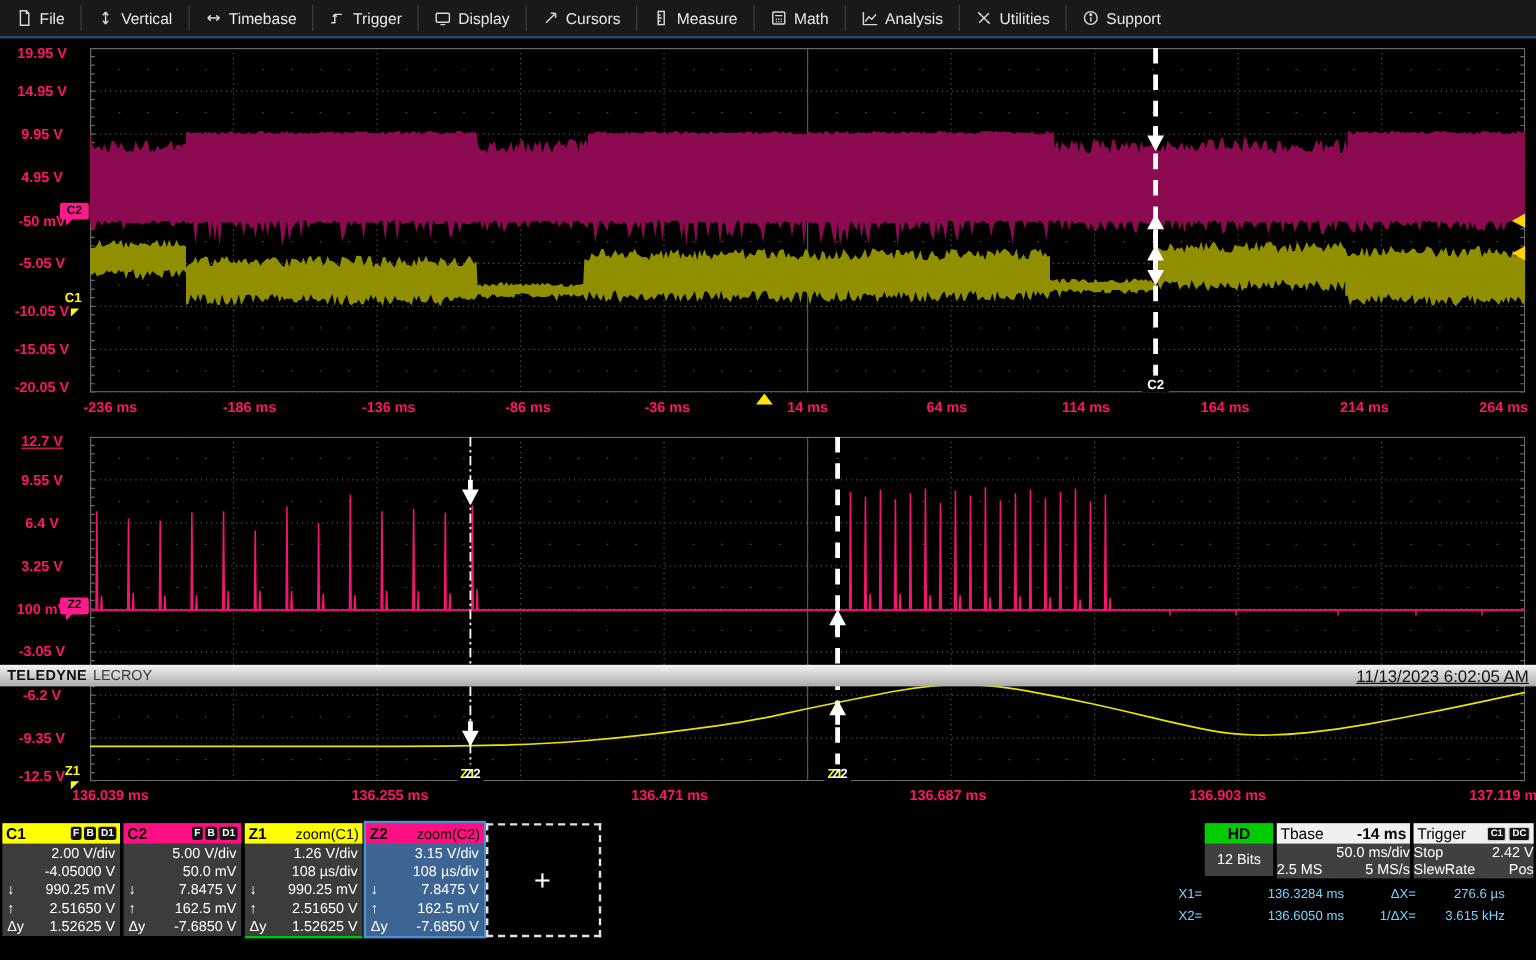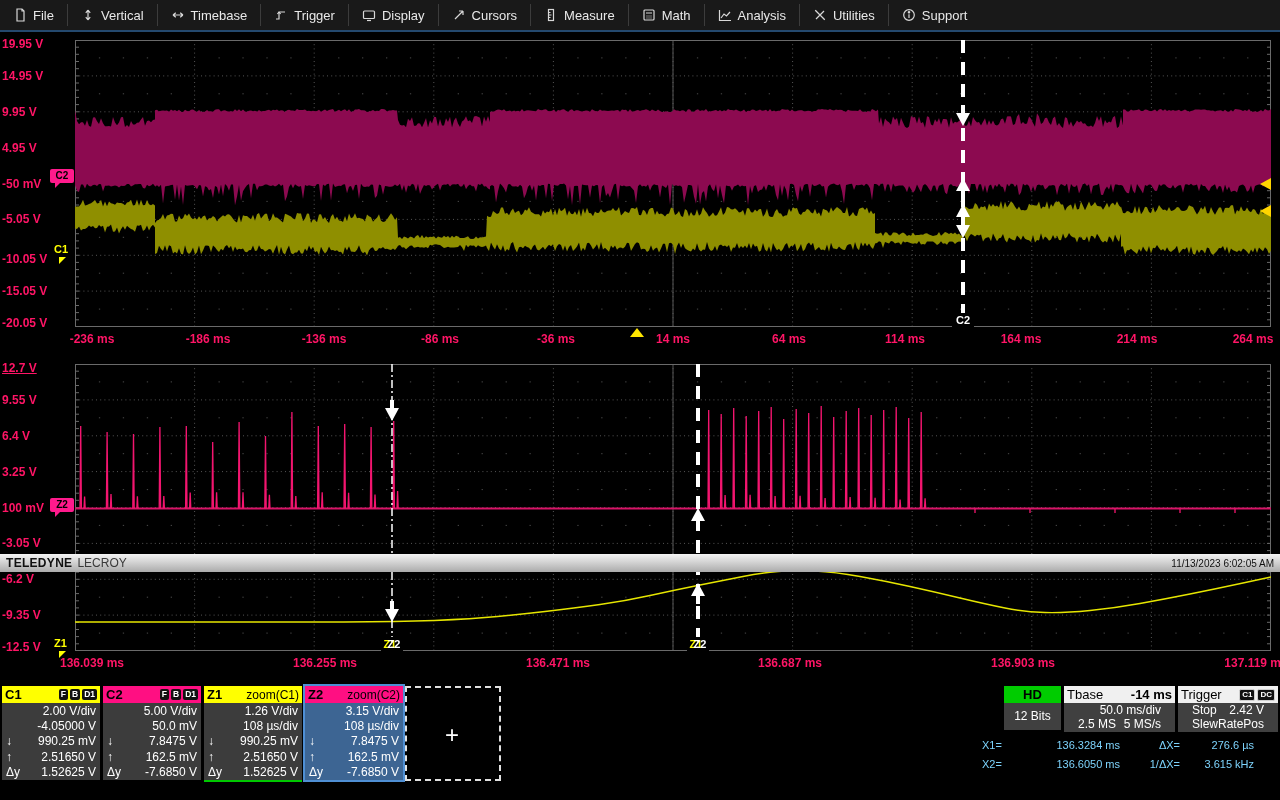--- a/index.html
+++ b/index.html
@@ -14,21 +14,21 @@
     color:#e8e8e8; font-size:13px; cursor:default; }
   .menu-item:not(:last-child) { border-right:1px solid #3c3c3c; }
   .micon { width:14px; height:14px; display:block; }
   .micon path, .micon rect, .micon circle { stroke:#d8d8d8; stroke-width:1.2; fill:none; }
 
   
   .gsvg { position:absolute; background:#000; }
   #top-svg { left:75px; top:40px; }
   #bot-svg { left:75px; top:364px; }
   .axis-label { position:absolute; color:#ff1566; font-size:12px; font-weight:bold; white-space:nowrap; }
-  .ylab { width:66px; text-align:left; }
+  .ylab { width:66px; text-align:center; }
   .xlab { width:96px; text-align:center; }
 
   
   .mk-box { position:absolute; width:24px; height:14px; border-radius:2px;
     font-size:10px; font-weight:bold; color:#000; text-align:center; line-height:14px; }
   .mk-text { position:absolute; font-size:11px; font-weight:bold; }
   .tri { position:absolute; width:0; height:0; }
   #trigger-marker { left:630px; top:328px; border-left:7px solid transparent;
     border-right:7px solid transparent; border-bottom:9px solid #ffe600; }
   .edge-marker { left:1260px; border-top:6px solid transparent;
@@ -53,21 +53,21 @@
   .chbox.selected { outline:2px solid #4f8fd4; background:#3d6593; }
   .chbox .underline { position:absolute; left:0; bottom:-2px; width:100%; height:2px; background:#00c800; }
   #add-trace { position:absolute; left:405px; top:686px; width:96px; height:95px;
     border:2px dashed #e0e0e0; background:#000; color:#fff; }
   #add-trace .plus { position:absolute; left:38px; top:33px; font-size:24px; font-weight:300; }
 
   
   .info-box { position:absolute; top:686px; background:#404040; }
   .info-header { height:17px; background:#f0f0f0; color:#000; font-size:13px;
     display:flex; align-items:center; justify-content:space-between; padding:0 3px; }
-  .info-body { color:#fff; font-size:12px; padding:1px 14px; }
+  .info-body { color:#fff; font-size:12px; padding:1px 0; }
   .irow { display:flex; justify-content:space-between; line-height:13.5px; }
   #hd-box { left:1004px; width:57px; }
   #hd-box .hd-head { height:17px; background:#00cc00; color:#000; font-weight:bold;
     font-size:13px; text-align:center; line-height:17px; }
   #hd-box .hd-body { height:27px; color:#fff; font-size:12px; text-align:center; line-height:27px; }
   #tbase-box { left:1064px; width:111px; }
   #trig-box  { left:1178px; width:100px; }
   .tbadge { background:#111; border:1px solid #cfcfcf; color:#fff; font-size:8px;
     font-weight:bold; padding:0 2px; border-radius:2px; line-height:10px; }
 
@@ -76,21 +76,21 @@
   .ro-l1 { width:36px; } .ro-v1 { width:102px; text-align:right; }
   .ro-l2 { width:60px; text-align:right; } .ro-v2 { flex:1; text-align:right; padding-right:4px; }
 
   
   #statusbar { position:absolute; left:0; bottom:0; width:1280px; height:18px;
     background:linear-gradient(#f4f4f4,#ababab); display:flex; align-items:center;
     justify-content:space-between; padding:0 6px; }
   #brand { font-size:12px; color:#101010; }
   #brand b { font-weight:900; letter-spacing:0.3px; }
   #brand span { color:#3a3a3a; margin-left:5px; font-weight:400; }
-  #datetime { font-size:10px; color:#101010; }
+  #datetime { font-size:14px; color:#101010;text-decoration:underline; }
 </style>
 </head>
 <body>
 
 <div id="app">
 
   <nav id="menubar">
     <div class="menu-item">
       <svg class="micon" viewBox="0 0 14 14">
           <path d="M4 1h5l2 2v10H4z"></path>

